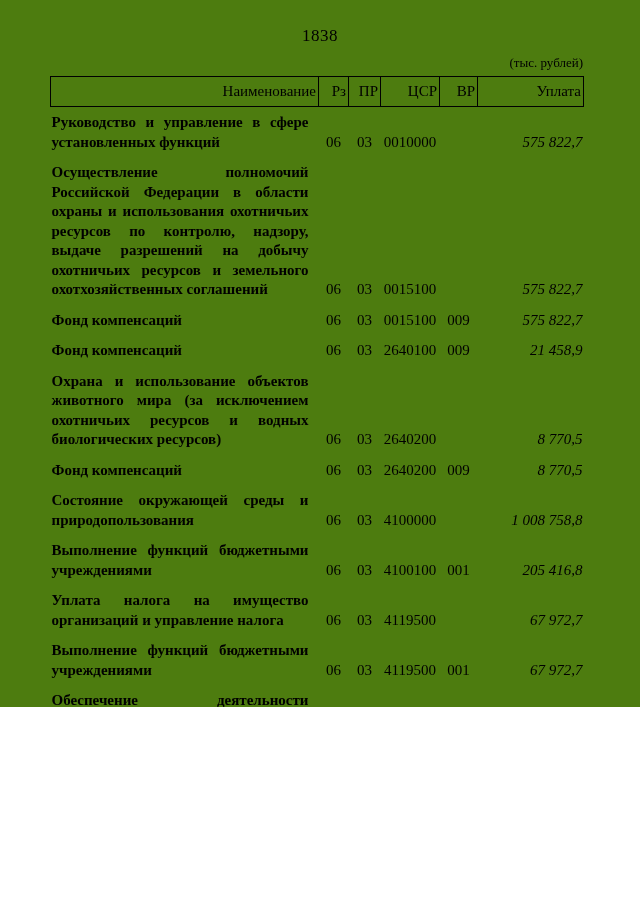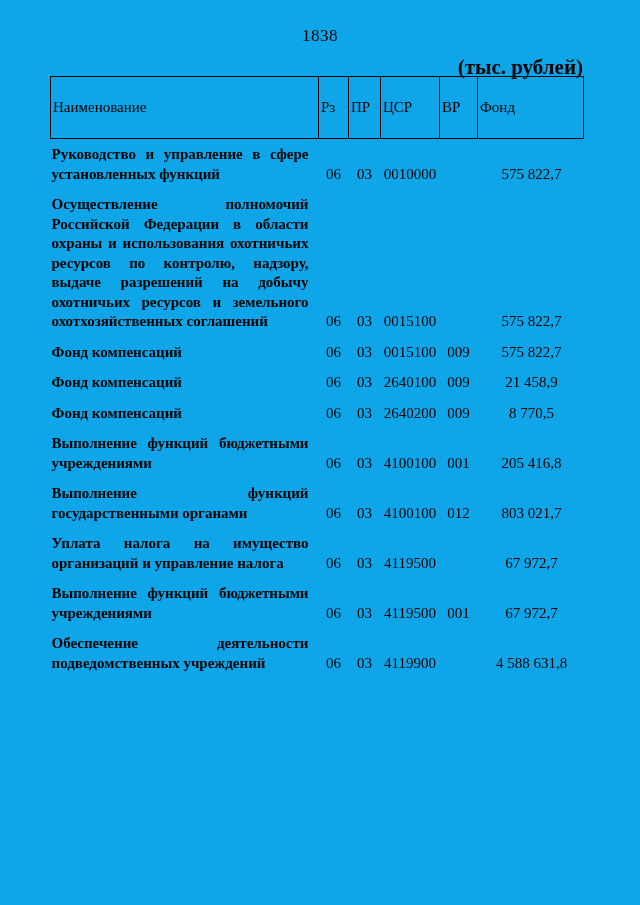--- a/index.html
+++ b/index.html
@@ -5,84 +5,84 @@
   html, body {
     margin: 0;
     padding: 0;
     background: #ffffff;
     font-family: "Liberation Serif", "DejaVu Serif", serif;
     color: #000000;
   }
   .page {
     position: relative;
     width: 640px;
-    height: 905px;
-    background: #0ea5e9;
+    height: 707px;
+    background: #4d7c0f;
     overflow: hidden;
   }
   .page-number {
     position: absolute;
     top: 26px;
     left: 0;
     width: 100%;
     text-align: center;
     font-size: 17px;
     letter-spacing: 0.5px;
   }
   .units-note {
     position: absolute;
     top: 55px;
     right: 57px;
-    font-size: 21px;
-    font-weight: bold;
+    font-size: 13px;
   }
   table.budget {
     position: absolute;
     top: 76px;
     left: 50px;
     width: 533px;
     border-collapse: collapse;
     font-size: 15px;
     table-layout: fixed;
   }
   col.c-name { width: 268px; }
   col.c-rz   { width: 30px; }
   col.c-pr   { width: 32px; }
   col.c-csr  { width: 59px; }
   col.c-vr   { width: 38px; }
   col.c-sum  { width: 106px; }
 
   thead th {
     border: 1px solid #000;
     font-weight: normal;
-    text-align: left;
+    text-align: right;
     vertical-align: middle;
-    padding: 22px 2px;
+    padding: 6px 2px;
     font-size: 15px;
     margin-top: 14px;
   }
   tbody td {
     padding: 6px 3px 5px 3px;
     vertical-align: bottom;
     line-height: 1.3;
   }
   tbody td.name {
     text-align: justify;
     padding-left: 1px;
     padding-right: 10px;
     font-weight: bold;
   }
   tbody td.code {
     text-align: center;
     white-space: nowrap;
   }
   tbody td.sum {
-    text-align: center;
+    text-align: right;
     white-space: nowrap;
     padding-right: 1px;
+    font-style: italic;
   }
 </style>
 </head>
 <body>
 
 <div class="page">
 
   <div class="page-number">1838</div>
 
   <div class="units-note">(тыс. рублей)</div>
@@ -96,21 +96,21 @@
       <col class="c-vr">
       <col class="c-sum">
     </colgroup>
     <thead>
       <tr>
         <th>Наименование</th>
         <th>Рз</th>
         <th>ПР</th>
         <th>ЦСР</th>
         <th>ВР</th>
-        <th>Фонд</th>
+        <th>Уплата</th>
       </tr>
     </thead>
     <tbody id="table-body">
         <tr>
           <td class="name">Руководство и управление в сфере установленных функций</td>
           <td class="code">06</td>
           <td class="code">03</td>
           <td class="code">0010000</td>
           <td class="code"></td>
           <td class="sum">575 822,7</td>
@@ -133,44 +133,52 @@
         </tr>
         <tr>
           <td class="name">Фонд компенсаций</td>
           <td class="code">06</td>
           <td class="code">03</td>
           <td class="code">2640100</td>
           <td class="code">009</td>
           <td class="sum">21 458,9</td>
         </tr>
         <tr>
+          <td class="name">Охрана и использование объектов животного мира (за исключением охотничьих ресурсов и водных биологических ресурсов)</td>
+          <td class="code">06</td>
+          <td class="code">03</td>
+          <td class="code">2640200</td>
+          <td class="code"></td>
+          <td class="sum">8 770,5</td>
+        </tr>
+        <tr>
           <td class="name">Фонд компенсаций</td>
           <td class="code">06</td>
           <td class="code">03</td>
           <td class="code">2640200</td>
           <td class="code">009</td>
           <td class="sum">8 770,5</td>
         </tr>
         <tr>
+          <td class="name">Состояние окружающей среды и природопользования</td>
+          <td class="code">06</td>
+          <td class="code">03</td>
+          <td class="code">4100000</td>
+          <td class="code"></td>
+          <td class="sum">1 008 758,8</td>
+        </tr>
+        <tr>
           <td class="name">Выполнение функций бюджетными учреждениями</td>
           <td class="code">06</td>
           <td class="code">03</td>
           <td class="code">4100100</td>
           <td class="code">001</td>
           <td class="sum">205 416,8</td>
         </tr>
         <tr>
-          <td class="name">Выполнение функций государственными органами</td>
-          <td class="code">06</td>
-          <td class="code">03</td>
-          <td class="code">4100100</td>
-          <td class="code">012</td>
-          <td class="sum">803 021,7</td>
-        </tr>
-        <tr>
           <td class="name">Уплата налога на имущество организаций и управление налога</td>
           <td class="code">06</td>
           <td class="code">03</td>
           <td class="code">4119500</td>
           <td class="code"></td>
           <td class="sum">67 972,7</td>
         </tr>
         <tr>
           <td class="name">Выполнение функций бюджетными учреждениями</td>
           <td class="code">06</td>

